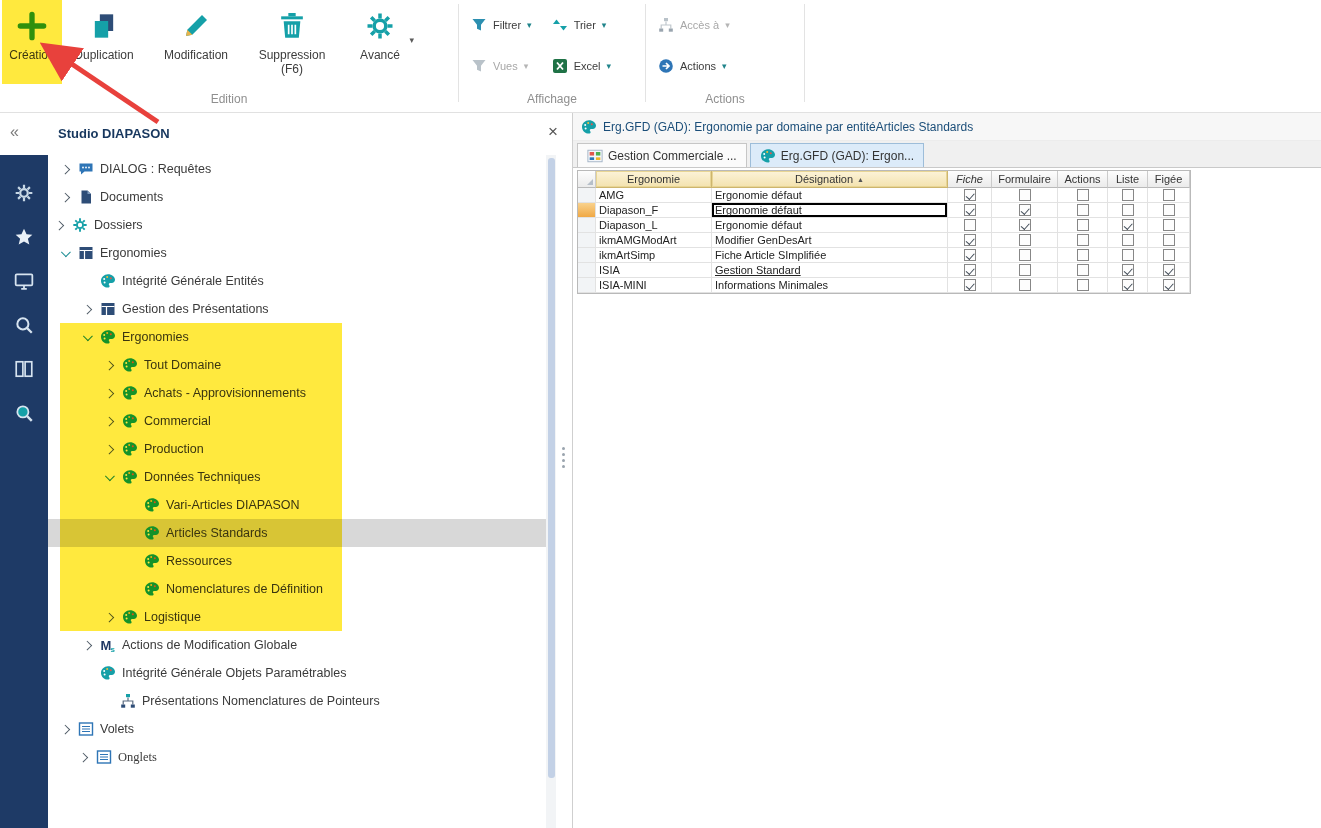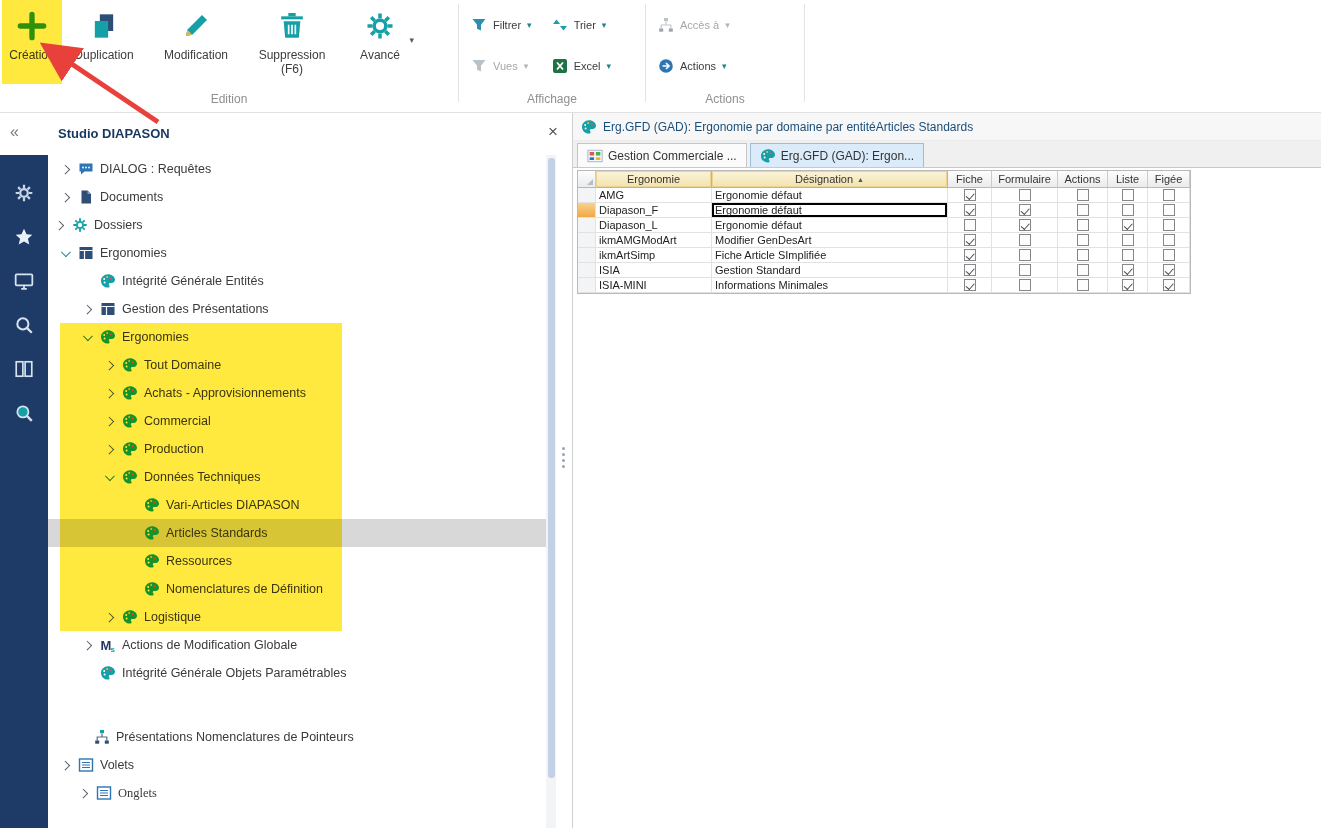--- a/index.html
+++ b/index.html
@@ -518,21 +518,21 @@
           <svg viewBox="0 0 16 16">
             <path d="M8 1.2C4.1 1.2 1 4.2 1 7.9c0 3.7 3.1 6.7 7 6.7 1 0 1.6-.7 1.6-1.4 0-.4-.15-.7-.35-.95-.3-.4-.45-.7-.45-1.05 0-.7.6-1.3 1.4-1.3h1.6c1.7 0 3.2-1.4 3.2-3.2C15 3.9 11.9 1.2 8 1.2z" fill="#15a0a8"></path>
             <circle cx="4.2" cy="6" r="1" fill="#fff"></circle>
             <circle cx="7.2" cy="3.9" r="1" fill="#f3c13a"></circle>
             <circle cx="10.8" cy="5.2" r="1" fill="#e2574c"></circle>
             <circle cx="4.6" cy="9.4" r="1" fill="#fff"></circle>
           </svg>
         </span>
         <span class="tree-label">Intégrité Générale Objets Paramétrables</span>
       </div>
-      <div class="tree-item" style="padding-left: 26px; margin-top: 36px;">
+      <div class="tree-item" style="padding-left: 52px;">
         <span class="chev leaf"></span>
         <span class="tree-icon">
           <svg viewBox="0 0 16 16">
             <path d="M8 4.5v3.5M3.2 11.5V8h9.6v3.5" stroke="#5a6b80" stroke-width="1.2" fill="none"></path>
             <rect x="6" y="1" width="4" height="3.2" fill="#15a0a8"></rect>
             <rect x="1.2" y="11.5" width="4" height="3.2" fill="#2e4d77"></rect>
             <rect x="10.8" y="11.5" width="4" height="3.2" fill="#2e4d77"></rect>
           </svg>
         </span>
         <span class="tree-label">Présentations Nomenclatures de Pointeurs</span>
@@ -612,21 +612,21 @@
     <div class="grid" id="grid">
         <div class="g-row g-head">
           <div class="g-cell g-corner"></div>
           <div class="g-cell g-hcell accent" style="width: 116px; flex: 0 0 116px;">
             <span>Ergonomie</span>
           </div>
           <div class="g-cell g-hcell accent" style="width: 236px; flex: 0 0 236px;">
             <span>Désignation</span>
             <span class="sortmark">▲</span>
           </div>
-          <div class="g-cell g-hcell" style="width: 44px; flex: 0 0 44px;">
+          <div class="g-cell g-hcell" style="width: 44px; flex: 0 0 44px; font-style: italic;">
             <span>Fiche</span>
           </div>
           <div class="g-cell g-hcell" style="width: 66px; flex: 0 0 66px;">
             <span>Formulaire</span>
           </div>
           <div class="g-cell g-hcell" style="width: 50px; flex: 0 0 50px;">
             <span>Actions</span>
           </div>
           <div class="g-cell g-hcell" style="width: 40px; flex: 0 0 40px;">
             <span>Liste</span>
@@ -731,21 +731,21 @@
           <div class="g-cell g-check" style="width: 40px; flex: 0 0 40px;">
             <span class="cb"></span>
           </div>
           <div class="g-cell g-check" style="width: 42px; flex: 0 0 42px;">
             <span class="cb"></span>
           </div>
         </div>
         <div class="g-row">
           <div class="g-cell g-rowsel"></div>
           <div class="g-cell g-text" style="width: 116px; flex: 0 0 116px;">ISIA</div>
-          <div class="g-cell g-text" style="width: 236px; flex: 0 0 236px;">Gestion Standard</div>
+          <div class="g-cell g-text" style="width: 236px; flex: 0 0 236px; text-decoration: underline;">Gestion Standard</div>
           <div class="g-cell g-check" style="width: 44px; flex: 0 0 44px;">
             <span class="cb checked"></span>
           </div>
           <div class="g-cell g-check" style="width: 66px; flex: 0 0 66px;">
             <span class="cb"></span>
           </div>
           <div class="g-cell g-check" style="width: 50px; flex: 0 0 50px;">
             <span class="cb"></span>
           </div>
           <div class="g-cell g-check" style="width: 40px; flex: 0 0 40px;">

